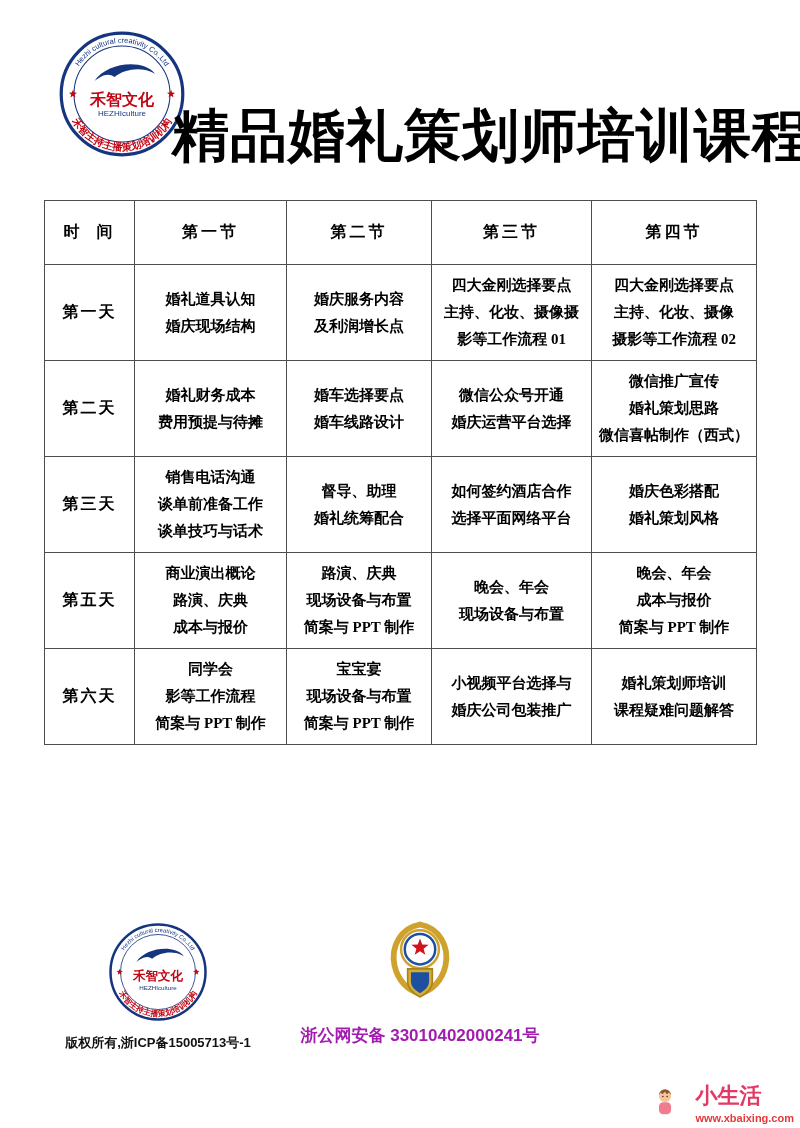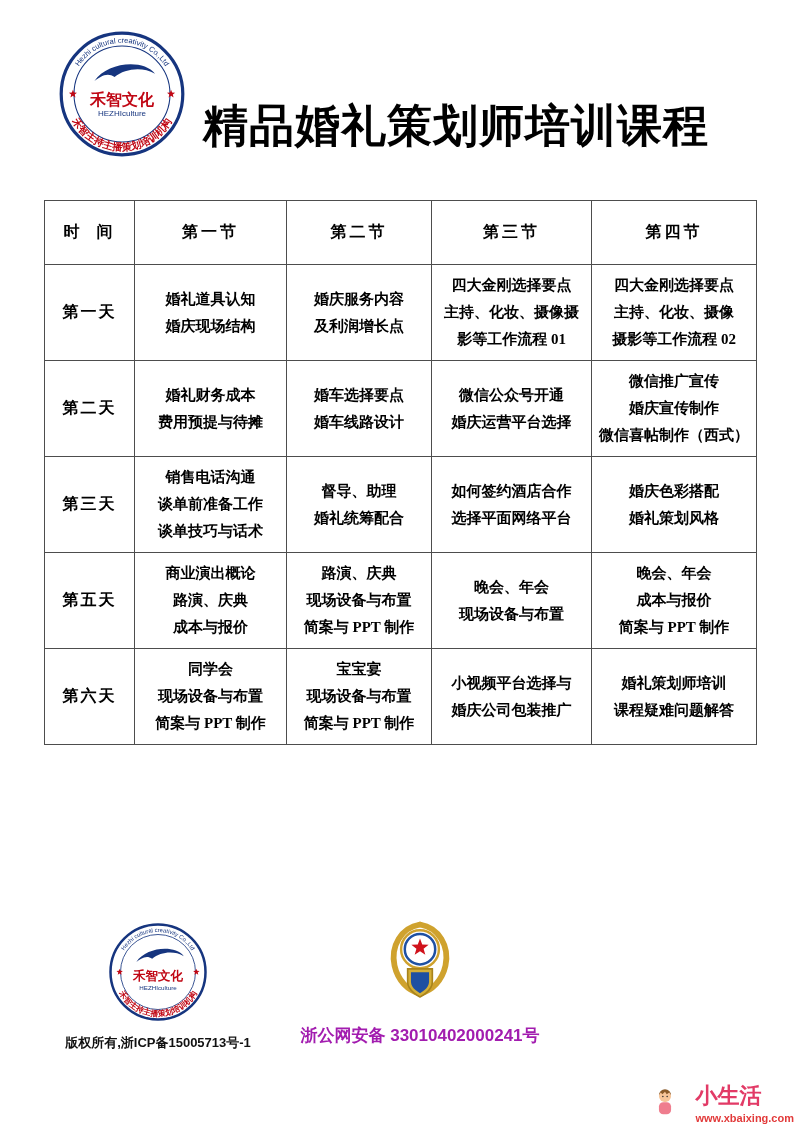--- a/index.html
+++ b/index.html
@@ -2,22 +2,22 @@
 <html><head>
 <meta charset="utf-8">
 <style>
   html,body{margin:0;padding:0}
   body{width:800px;height:1128px;background:#ffffff;color:#000;position:relative;overflow:hidden;
        font-family:"Liberation Serif","DejaVu Serif",serif}
   .page{position:absolute;inset:0;background:#fff}
 
   
   .header-logo{position:absolute;left:58px;top:30px;width:128px;height:128px}
-  .page-title{position:absolute;left:172px;top:66px;width:568px;text-align:center;
-              font-size:45px;font-weight:900;letter-spacing:1px;white-space:nowrap}
+  .page-title{position:absolute;left:172px;top:60px;width:568px;text-align:center;
+              font-size:57px;font-weight:900;letter-spacing:1px;white-space:nowrap}
 
   
   .course-table{position:absolute;left:44px;top:200px;width:712px;border-collapse:collapse;
                 table-layout:fixed;text-align:center}
   .course-table th,.course-table td{border:1px solid #4d4d4d;font-weight:bold;vertical-align:middle;padding:0}
   .course-table thead tr{height:64px}
   .course-table tbody tr{height:96px}
   .course-table th{font-size:16px;letter-spacing:3px;white-space:pre}
   td.day{font-size:16px;letter-spacing:2px}
   td.cell{font-size:15px;line-height:1.8;white-space:pre-line}
@@ -112,21 +112,21 @@
       </tr>
       <tr>
         <td class="day">第二天</td>
         <td class="cell">婚礼财务成本
 费用预提与待摊</td>
         <td class="cell">婚车选择要点
 婚车线路设计</td>
         <td class="cell">微信公众号开通
 婚庆运营平台选择</td>
         <td class="cell">微信推广宣传
-婚庆宣传制作
+婚礼策划思路
 微信喜帖制作（西式）</td>
       </tr>
       <tr>
         <td class="day">第三天</td>
         <td class="cell">销售电话沟通
 谈单前准备工作
 谈单技巧与话术</td>
         <td class="cell">督导、助理
 婚礼统筹配合</td>
         <td class="cell">如何签约酒店合作
@@ -144,21 +144,21 @@
 简案与 PPT 制作</td>
         <td class="cell">晚会、年会
 现场设备与布置</td>
         <td class="cell">晚会、年会
 成本与报价
 简案与 PPT 制作</td>
       </tr>
       <tr>
         <td class="day">第六天</td>
         <td class="cell">同学会
-现场设备与布置
+影等工作流程
 简案与 PPT 制作</td>
         <td class="cell">宝宝宴
 现场设备与布置
 简案与 PPT 制作</td>
         <td class="cell">小视频平台选择与
 婚庆公司包装推广</td>
         <td class="cell">婚礼策划师培训
 课程疑难问题解答</td>
       </tr>
     </tbody>

